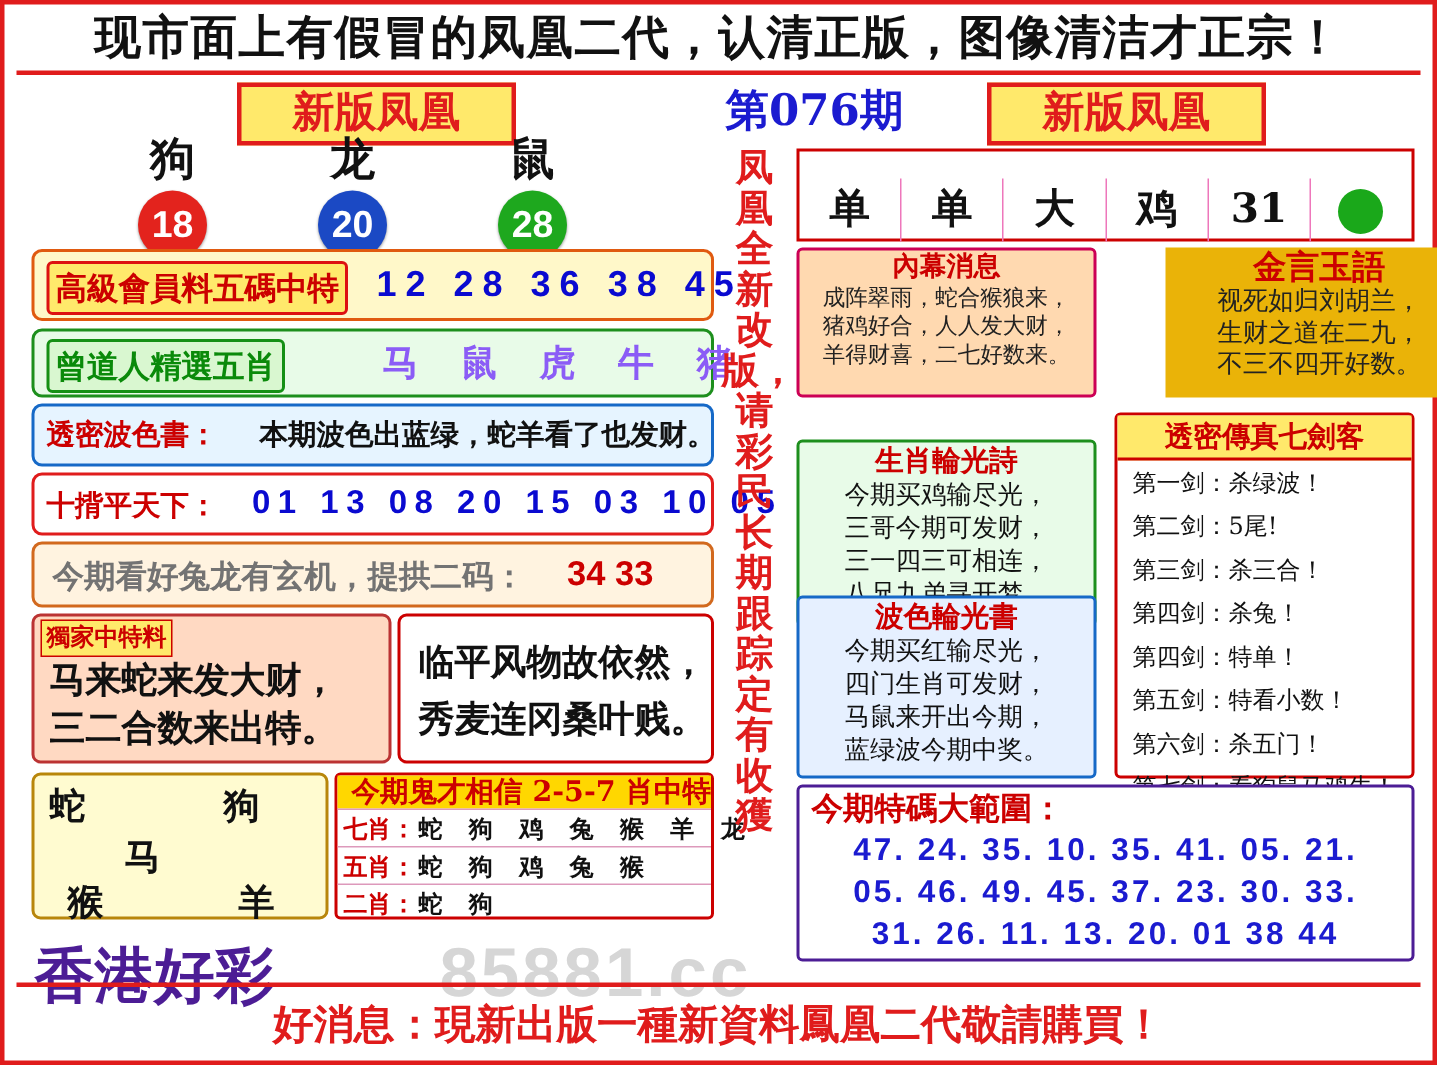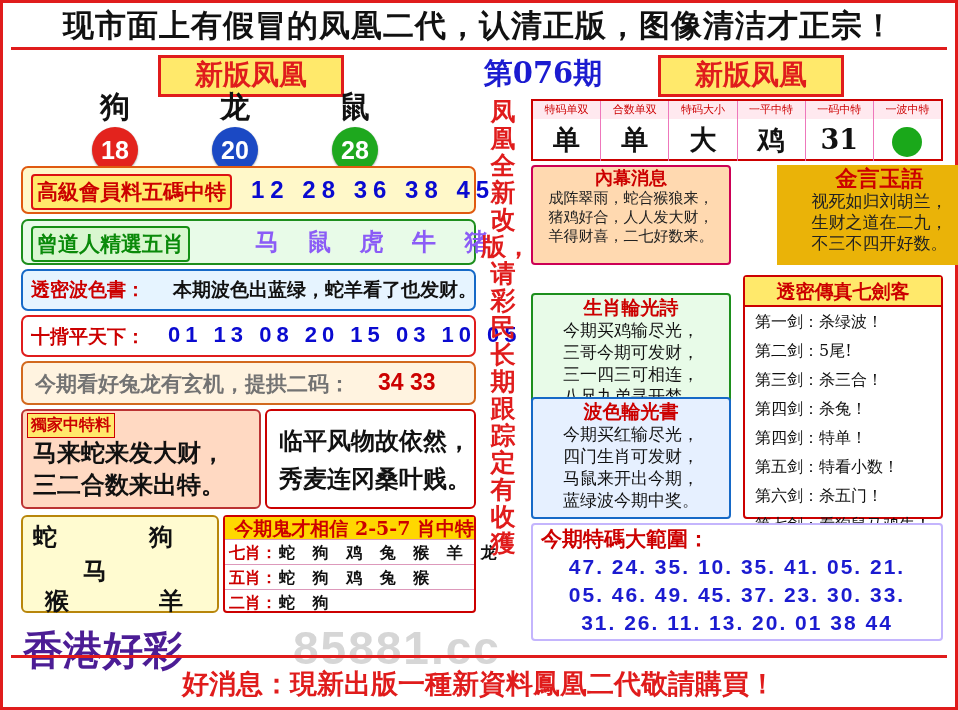--- a/index.html
+++ b/index.html
@@ -258,21 +258,21 @@
   }
   #p-jian .ttl{
     background:#ffe96b;border-bottom:2px solid #c00;color:#c00;font-weight:bold;
     font-size:19px;text-align:center;line-height:28px;white-space:nowrap;
   }
   #p-jian .ln{
     font-size:16px;color:#111;line-height:29px;padding-left:10px;white-space:nowrap;
   }
   #p-range{
     left:528px;top:520px;width:412px;height:118px;background:#fff;
-    border:2px solid #c4b5fd;border-radius:4px;
+    border:2px solid #4c1d95;border-radius:4px;
   }
   #p-range .ttl{
     color:#c00;font-weight:bold;font-size:21px;line-height:28px;padding-left:8px;white-space:nowrap;
   }
   #p-range .ln{
     color:#1b1bd0;font-weight:bold;font-size:21px;line-height:28px;text-align:center;
     letter-spacing:2px;white-space:nowrap;font-family:"Liberation Sans", sans-serif;
   }
   
   #footer{
@@ -372,28 +372,20 @@
     </div>
     <div class="row r3">
       <span class="lab">二肖：</span>
       <span class="vals">蛇 狗</span>
     </div>
   </div>
 
   <div id="vbanner">凤凰全新改版，请彩民长期跟踪定有收獲</div>
 
   <div id="stats">
-    <div class="hrow">
-      <div>特码单双</div>
-      <div>合数单双</div>
-      <div>特码大小</div>
-      <div>一平中特</div>
-      <div>一码中特</div>
-      <div>一波中特</div>
-    </div>
     <div class="vrow">
       <div>单</div>
       <div>单</div>
       <div>大</div>
       <div>鸡</div>
       <div>31</div>
       <div>
         <span class="dot-green"></span>
       </div>
     </div>

